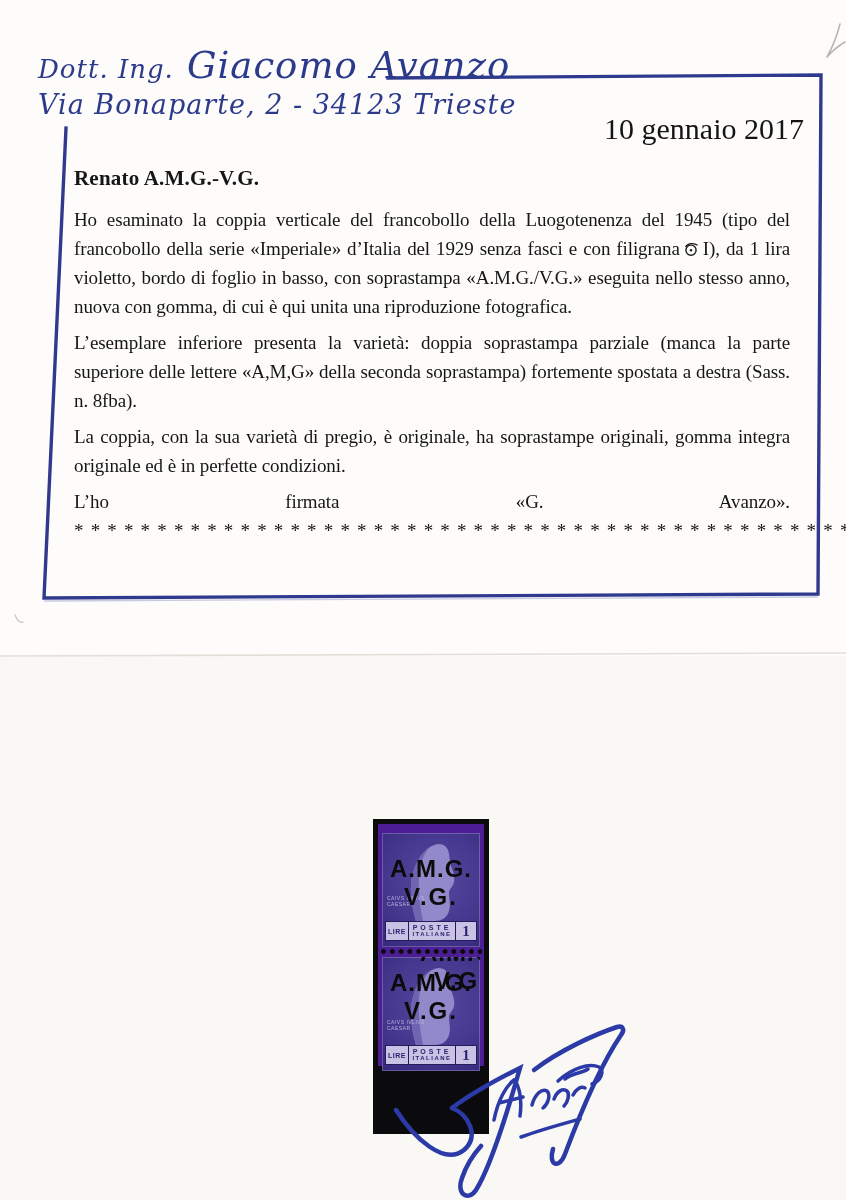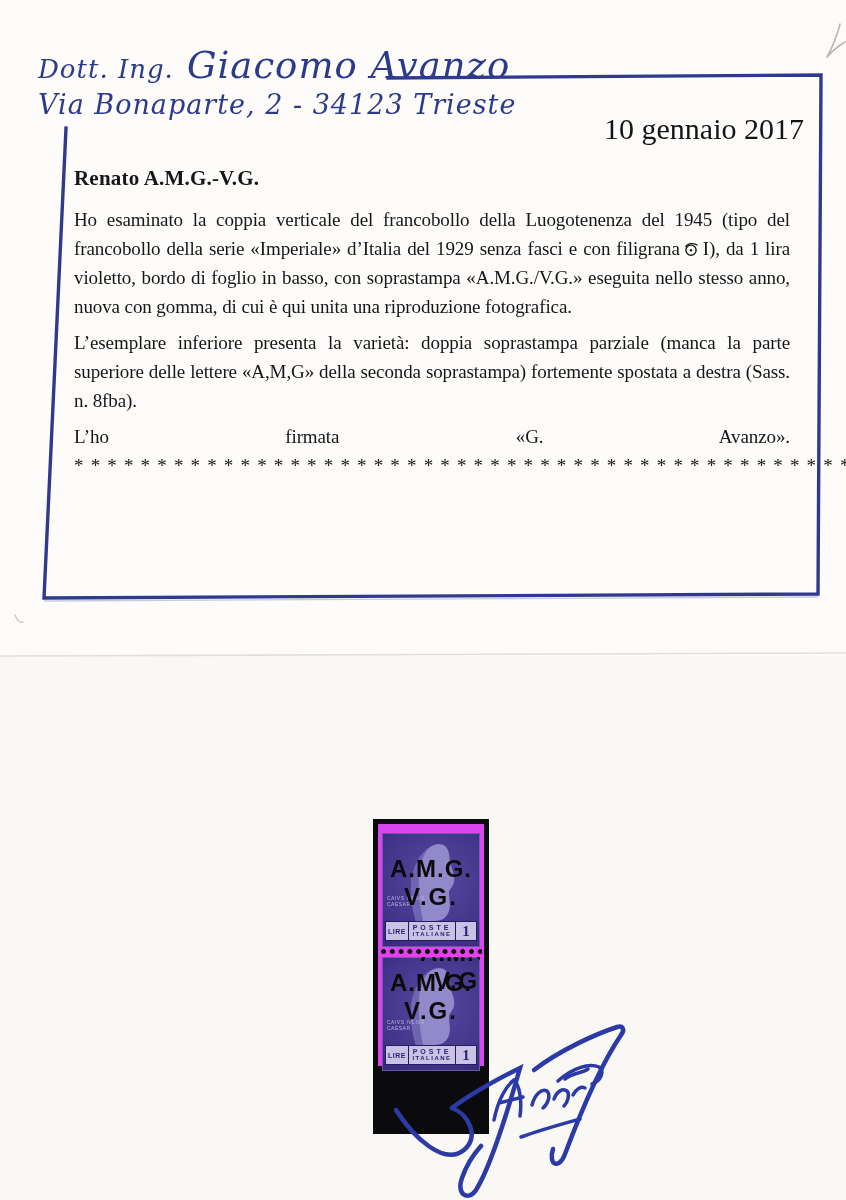--- a/index.html
+++ b/index.html
@@ -23,21 +23,21 @@
   .cert-body{position:absolute;left:74px;top:166px;width:716px;color:#161616;}
   .cert-heading{font-size:21px;font-weight:bold;margin:0 0 14px 0;letter-spacing:0.2px;}
   .cert-body p{font-size:19px;line-height:29px;margin:0 0 7px 0;text-align:justify;
         letter-spacing:-0.1px;}
   .cert-body p.last{margin-bottom:4px;}
   .wm-icon{display:inline-block;vertical-align:-2px;margin:0 3px;}
   .asterisks{letter-spacing:1.2px;white-space:nowrap;}
 
   
   .photo{position:absolute;left:373px;top:819px;width:116px;height:315px;background:#0b0b0d;}
-  .photo-paper{position:absolute;left:5px;top:5px;width:106px;height:242px;background:#d946ef;}
+  .photo-paper{position:absolute;left:5px;top:5px;width:106px;height:242px;background:#4c1d95;}
   .stamp{position:absolute;left:4px;width:98px;height:114px;overflow:hidden;
         background:radial-gradient(circle at 55% 42%, #57489f 0%, #47388f 55%, #35297b 100%);
         box-shadow:inset 0 0 0 1px rgba(230,228,248,0.25);}
   .stamp.upper{top:9px;}
   .stamp.lower{top:133px;}
   .perf-row{position:absolute;left:2px;width:102px;height:7px;
         background-image:radial-gradient(circle at 3.5px 3.5px,#0c0c0e 2.1px,transparent 2.7px);
         background-size:8.8px 7px;background-repeat:repeat-x;}
   .perf-row.r1{top:124px;}
   .perf-row.r2{top:251px;}
@@ -87,20 +87,21 @@
   <div class="date">10 gennaio 2017</div>
 
   <div class="cert-body">
     <div class="cert-heading">Renato A.M.G.-V.G.</div>
     <p><span>Ho esaminato la coppia verticale del francobollo della Luogotenenza del 1945 (tipo del francobollo della serie «Imperiale» d’Italia del 1929 senza fasci e con filigrana</span><svg class="wm-icon" width="17" height="15" viewBox="0 0 17 15">
           <circle cx="8" cy="8.2" r="5.1" fill="none" stroke="#1b1b1b" stroke-width="1.4"></circle>
           <circle cx="8" cy="8.2" r="1.2" fill="#1b1b1b"></circle>
           <path d="M2.6,5 C4.4,1.4 10.6,0.4 14.6,3.2" fill="none" stroke="#1b1b1b" stroke-width="1.3"></path>
         </svg><span>I), da 1 lira violetto, bordo di foglio in basso, con soprastampa «A.M.G./V.G.» eseguita nello stesso anno, nuova con gomma, di cui è qui unita una riproduzione fotografica.</span></p>
     <p>L’esemplare inferiore presenta la varietà: doppia soprastampa parziale (manca la parte superiore delle lettere «A,M,G» della seconda soprastampa) fortemente spostata a destra (Sass. n. 8fba).</p>
+    <p>La coppia, con la sua varietà di pregio, è originale, ha soprastampe originali, gomma integra originale ed è in perfette condizioni.</p>
     <p class="last"><span>L’ho firmata «G. Avanzo».</span> <span class="asterisks">* * * * * * * * * * * * * * * * * * * * * * * * * * * * * * * * * * * * * * * * * * * * * * *</span></p>
   </div>
 
   <div class="photo">
     <div class="photo-paper">
 
       <div class="stamp upper">
         <svg class="portrait" width="98" height="114" viewBox="0 0 98 114">
           <path d="M34,88 C29,72 27,52 31,40 C34,29 40,19 48,14 C56,9 63,10 66,17 C68,22 67,27 69,33 C71,39 73,43 72,49 C71,54 67,56 67,60 C67,66 69,72 67,78 C65,85 59,88 53,88 Z" fill="#9189c9"></path>
           <path d="M48,14 C42,20 38,30 37,42 C36,56 38,74 41,88 L34,88 C29,72 27,52 31,40 C34,29 40,19 48,14 Z" fill="#6f64b0"></path>

